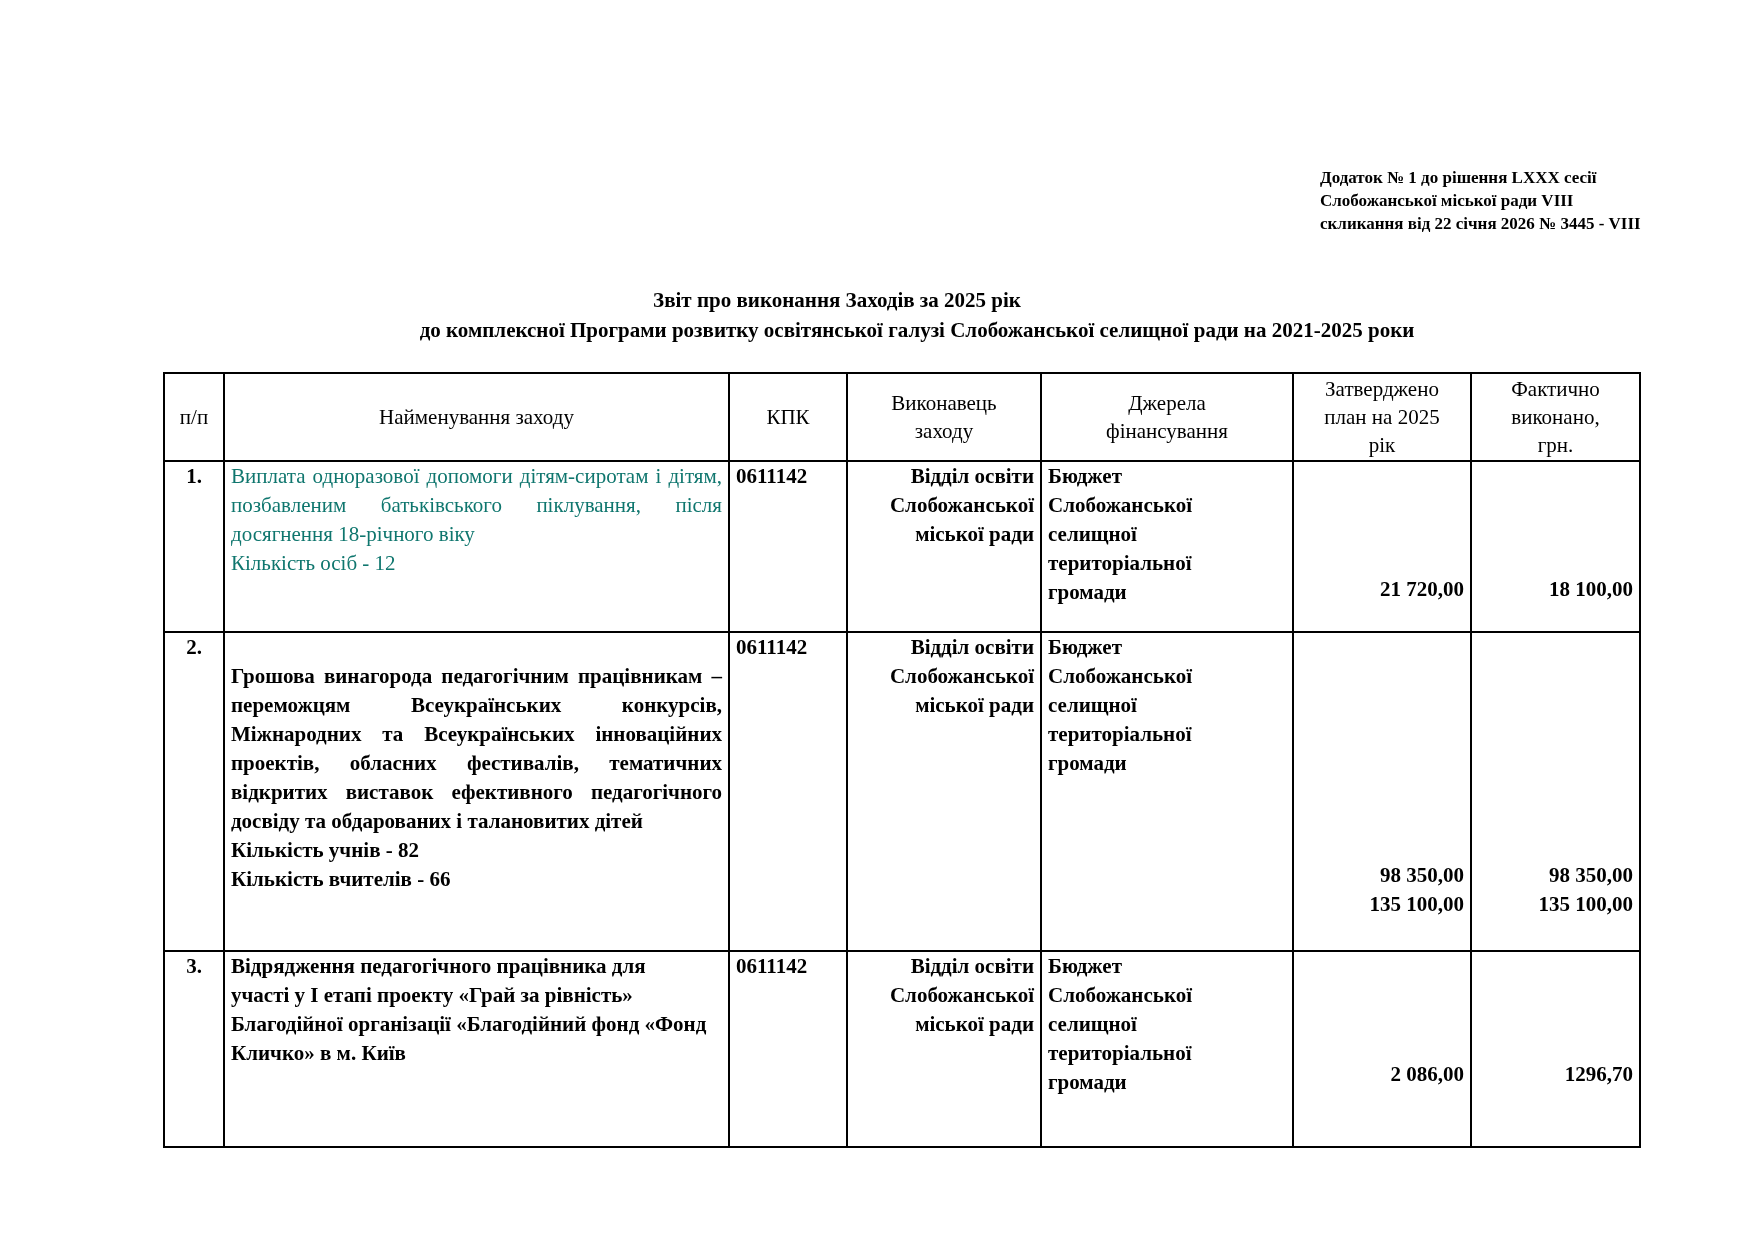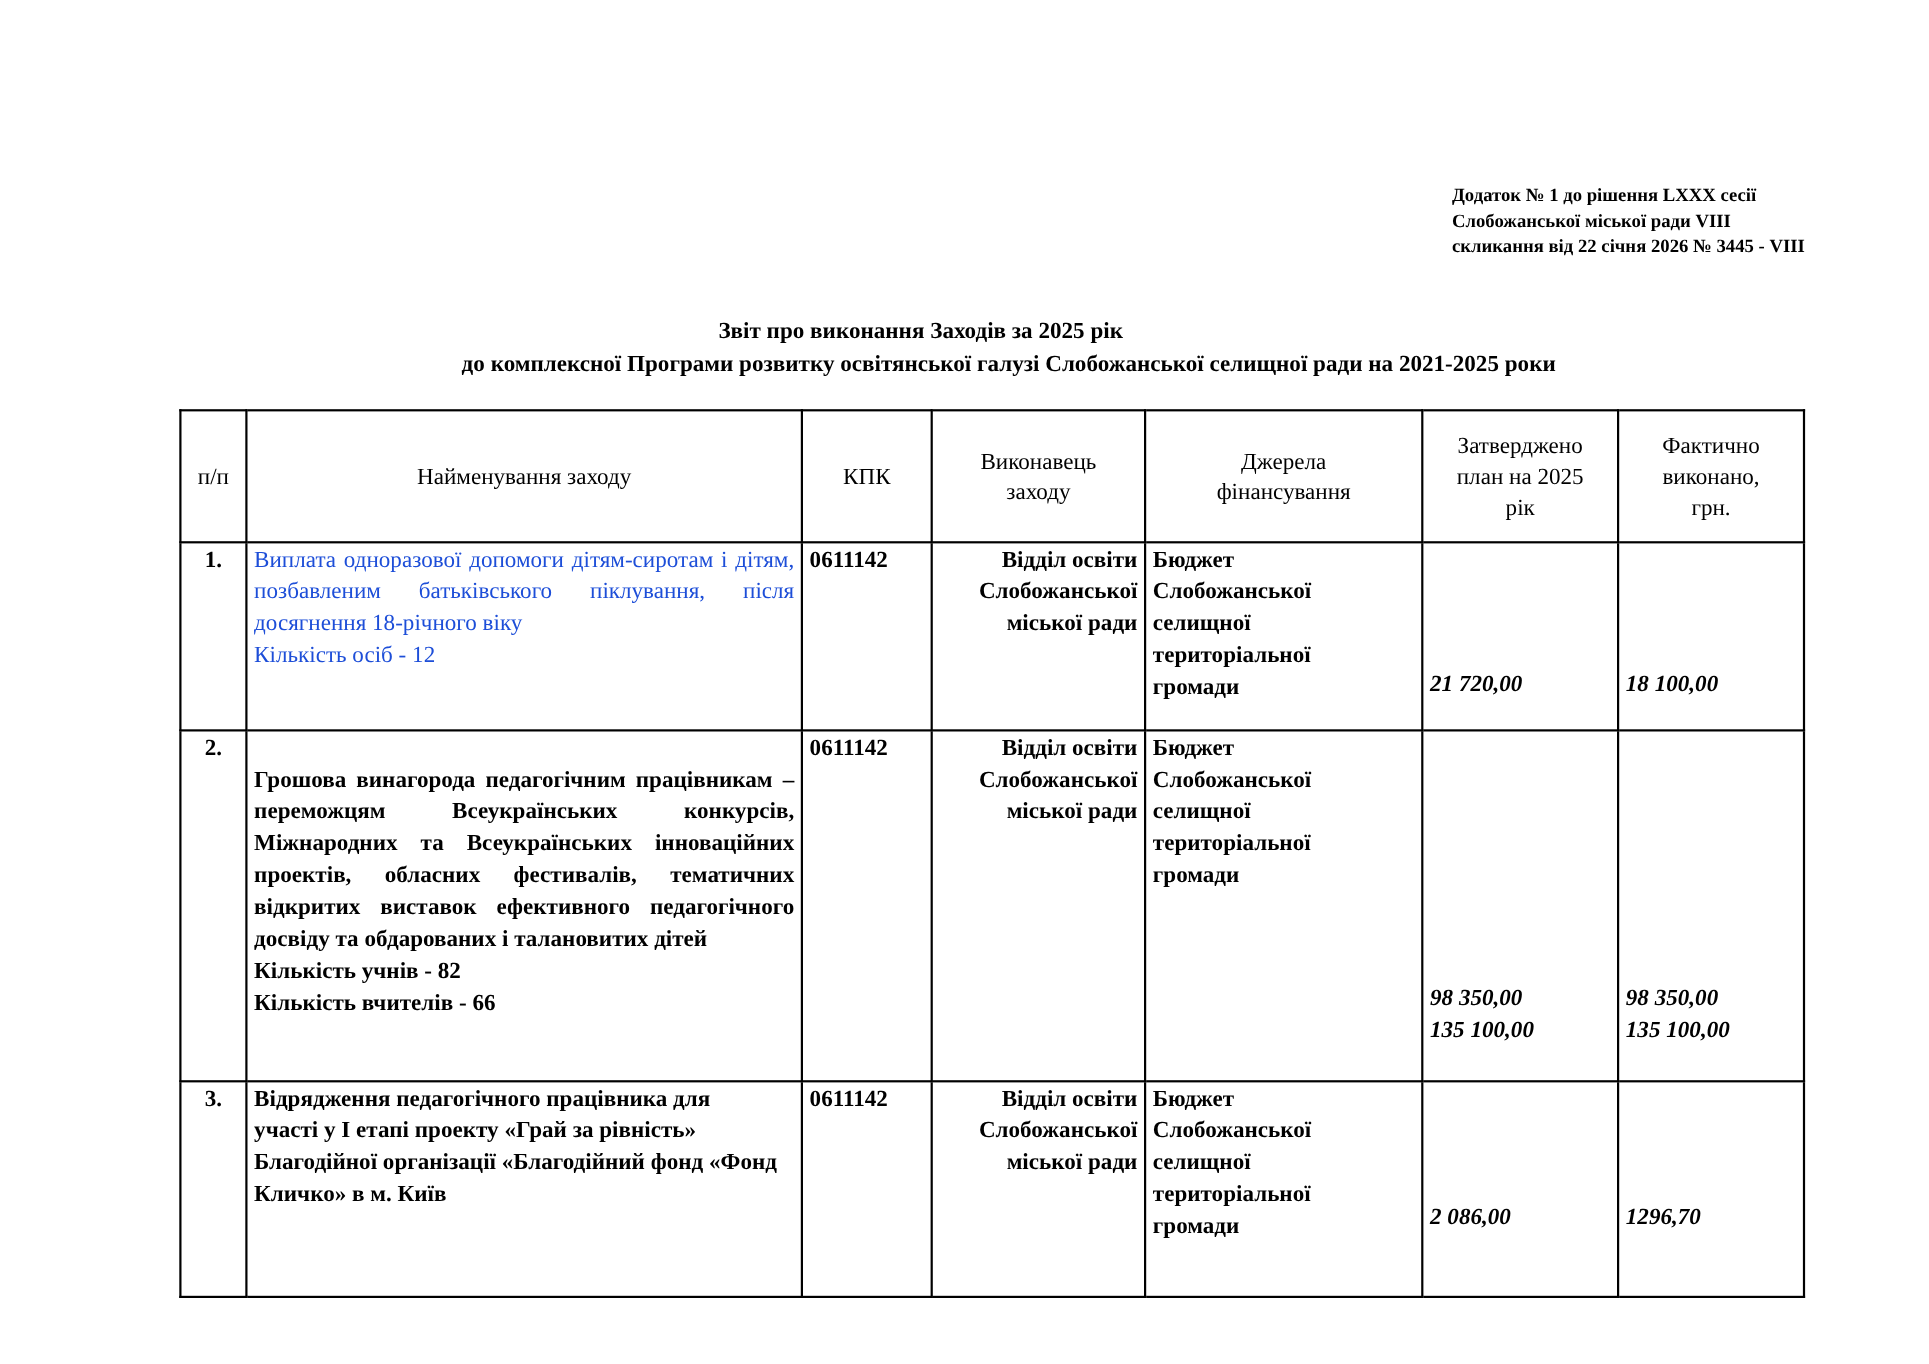--- a/index.html
+++ b/index.html
@@ -11,22 +11,22 @@
   .t1 { top:288px; left:-40px; }
   .t2 { top:318px; left:40px; }
   table { position:absolute; left:163px; top:372px; border-collapse:collapse; table-layout:fixed; width:1476px; }
   td, th { border:2px solid #000; vertical-align:top; font-size:21px; line-height:29px; padding:0 6px; }
   th { font-weight:normal; text-align:center; vertical-align:middle; height:86px; line-height:28px; }
   .c-num { text-align:center; }
   .c-name { text-align:justify; }
   .c-kpk { text-align:left; }
   .c-exec { text-align:right; }
   .c-src { text-align:left; }
-  .c-money { text-align:left; vertical-align:bottom;font-style:italic; }
-  .grey { color:#1d4ed8;margin-left:22px; }
+  .c-money { text-align:right; vertical-align:bottom; }
+  .grey { color:#0f766e;margin-left:22px; }
   .bold { font-weight:bold; }
   .row1 td { height:142px; }
   .row2 td { height:286px; }
   .row3 td { height:144px; }
   .money-pad1 { padding-bottom:27px; }
   .money-pad2 { padding-bottom:31px; }
   .money-pad3 { }
   .lead-gap { display:block; height:29px; }
   .justify-last { text-align-last:left; }
 </style>
@@ -52,21 +52,21 @@
     <col style="width:178px">
     <col style="width:169px">
   </colgroup>
   <tbody>
       <tr>
     <th>п/п</th>
     <th>Найменування  заходу</th>
     <th>КПК</th>
     <th style="padding:0 20px;">Виконавець заходу</th>
     <th style="padding:0 40px;">Джерела фінансування</th>
-    <th style="padding:16px 18px;">Затверджено план на 2025 рік</th>
+    <th style="padding:0 18px;">Затверджено план на 2025 рік</th>
     <th style="padding:0 22px;">Фактично виконано, грн.</th>
   </tr>
 
   <tr class="row1">
     <td class="c-num bold">1.</td>
     <td class="c-name grey">
       <div class="justify-last">Виплата одноразової допомоги дітям-сиротам і дітям, позбавленим батьківського піклування, після досягнення 18-річного віку</div>
       <div>Кількість осіб - 12</div>
     </td>
     <td class="c-kpk bold">0611142</td>

